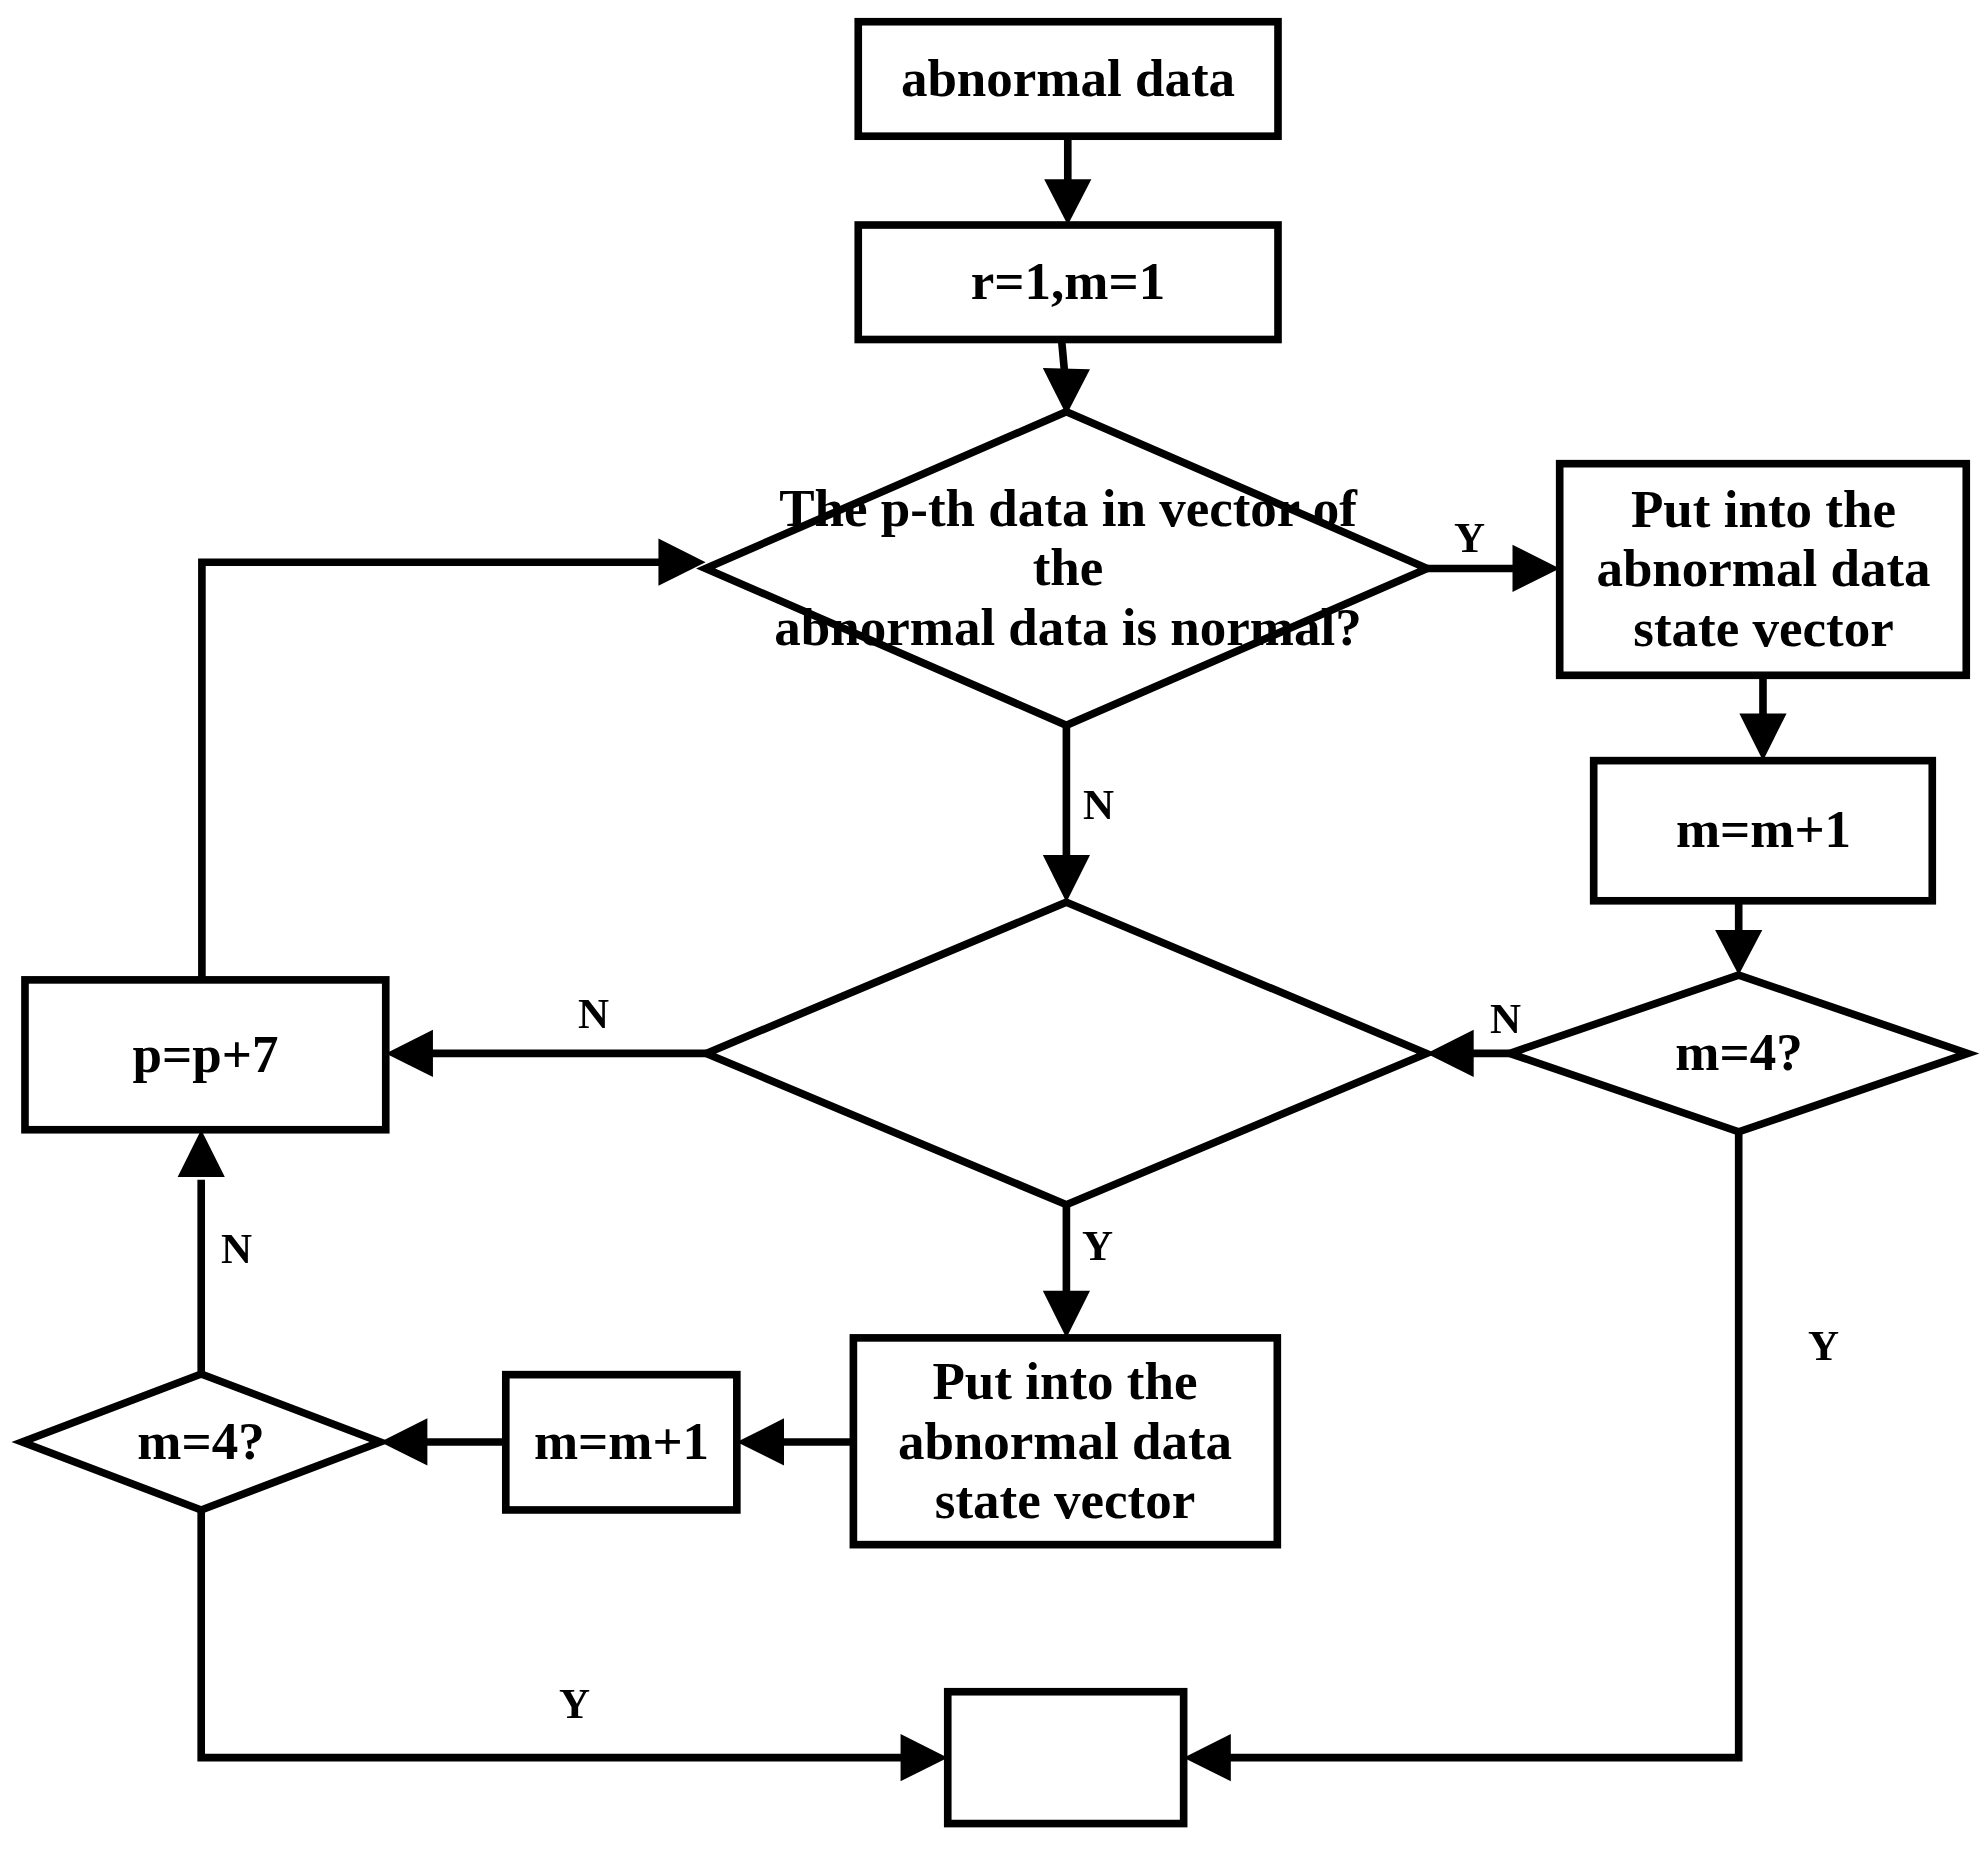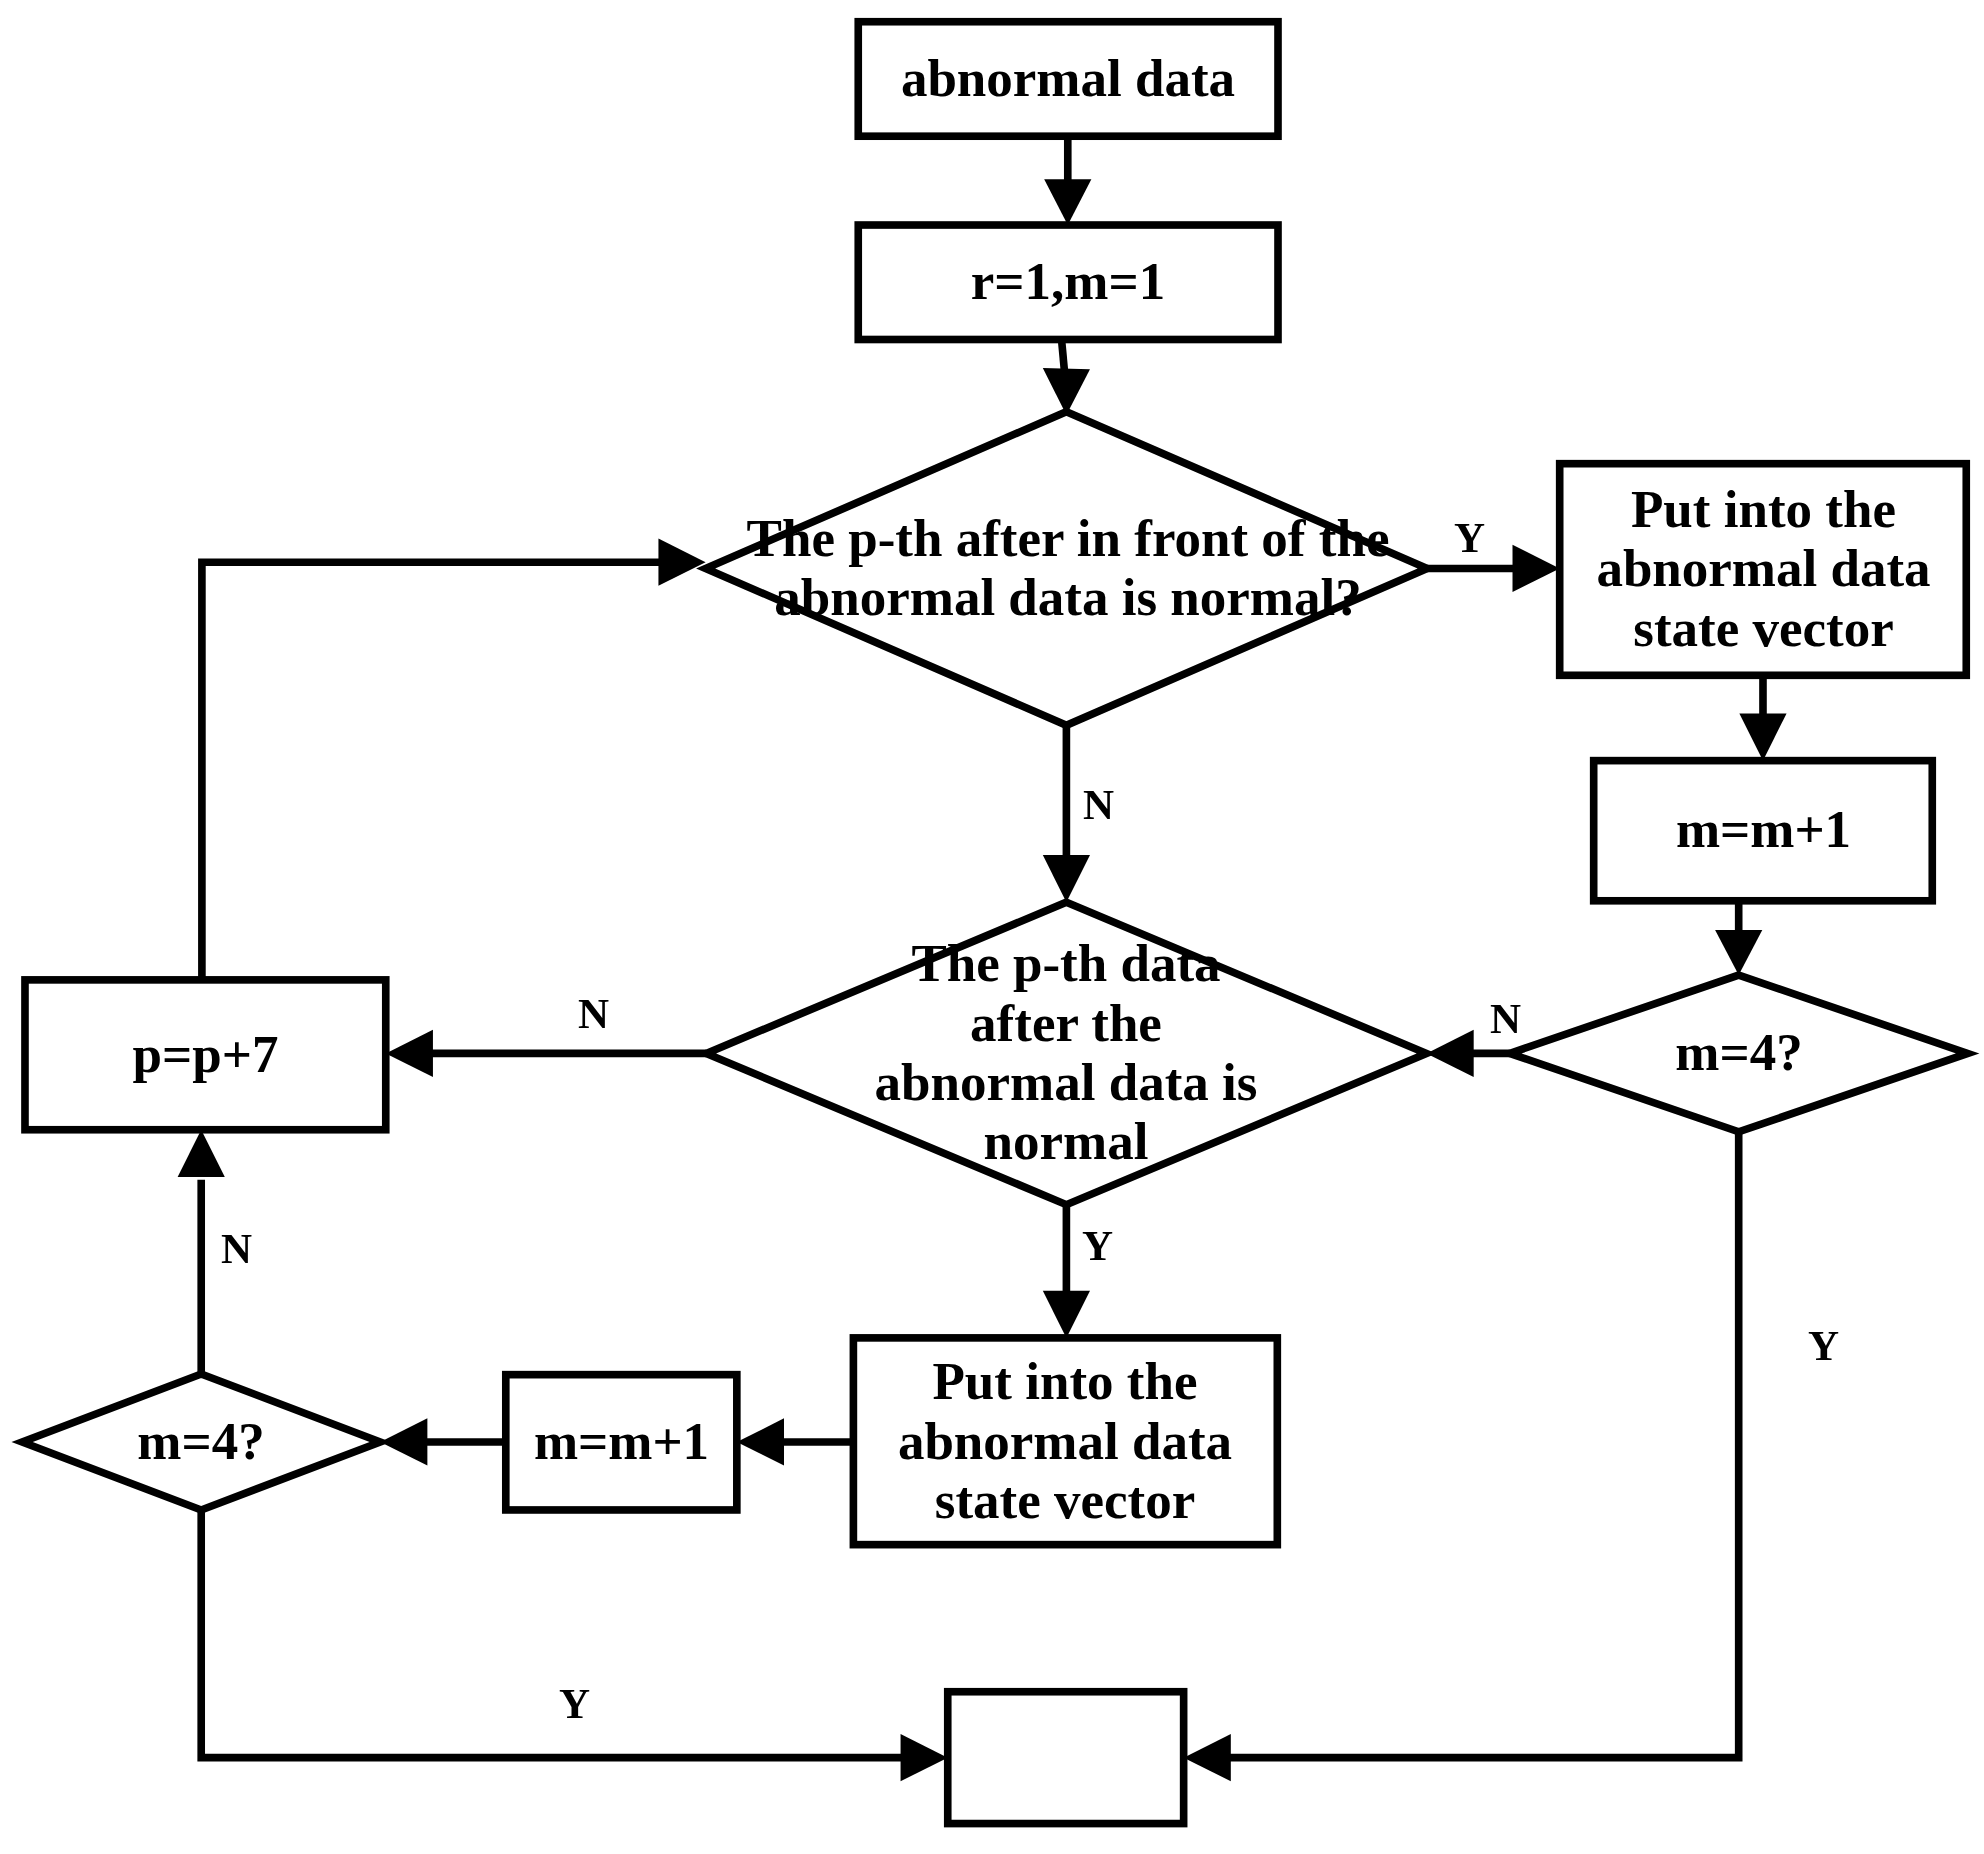--- a/index.html
+++ b/index.html
@@ -140,35 +140,31 @@
 
     <path class="conn" d="M 291,1412 L 291,810 L 975,810"></path>
     <polygon class="arrowhead" points="1017,810 949,776 949,844"></polygon>
 
   </svg>
 
   <div class="node-label fs-62" style="left:858px; top:21.5px; width:420px; height:114px;">abnormal data</div>
 
   <div class="node-label fs-62" style="left:858px; top:225px; width:420px; height:114px;">r=1,m=1</div>
 
-  <div class="node-label fs-62" style="left:742px; top:495px; width:652px; height:146px;">The p-th after in front of the
+  <div class="node-label fs-62" style="left:742px; top:495px; width:652px; height:146px;">The p-th data in vector of the
 abnormal data is normal?</div>
 
   <div class="node-label fs-62" style="left:1560px; top:463px; width:407px; height:212px;">Put into the
 abnormal data
 state vector</div>
 
   <div class="node-label fs-62" style="left:1594px; top:760px; width:339px; height:140px;">m=m+1</div>
 
   <div class="node-label fs-62" style="left:1600px; top:1018px; width:278px; height:69px;">m=4?</div>
 
-  <div class="node-label fs-62" style="left:865px; top:942px; width:402px; height:222px;">The p-th data
-after the
-abnormal data is
-normal</div>
 
   <div class="node-label fs-62" style="left:25px; top:980px; width:361px; height:150px;">p=p+7</div>
 
   <div class="node-label fs-62" style="left:853px; top:1338px; width:424px; height:207px;">Put into the
 abnormal data
 state vector</div>
 
   <div class="node-label fs-62" style="left:506px; top:1374px; width:231px; height:135px;">m=m+1</div>
 
   <div class="node-label fs-62" style="left:62px; top:1407px; width:278px; height:69px;">m=4?</div>

